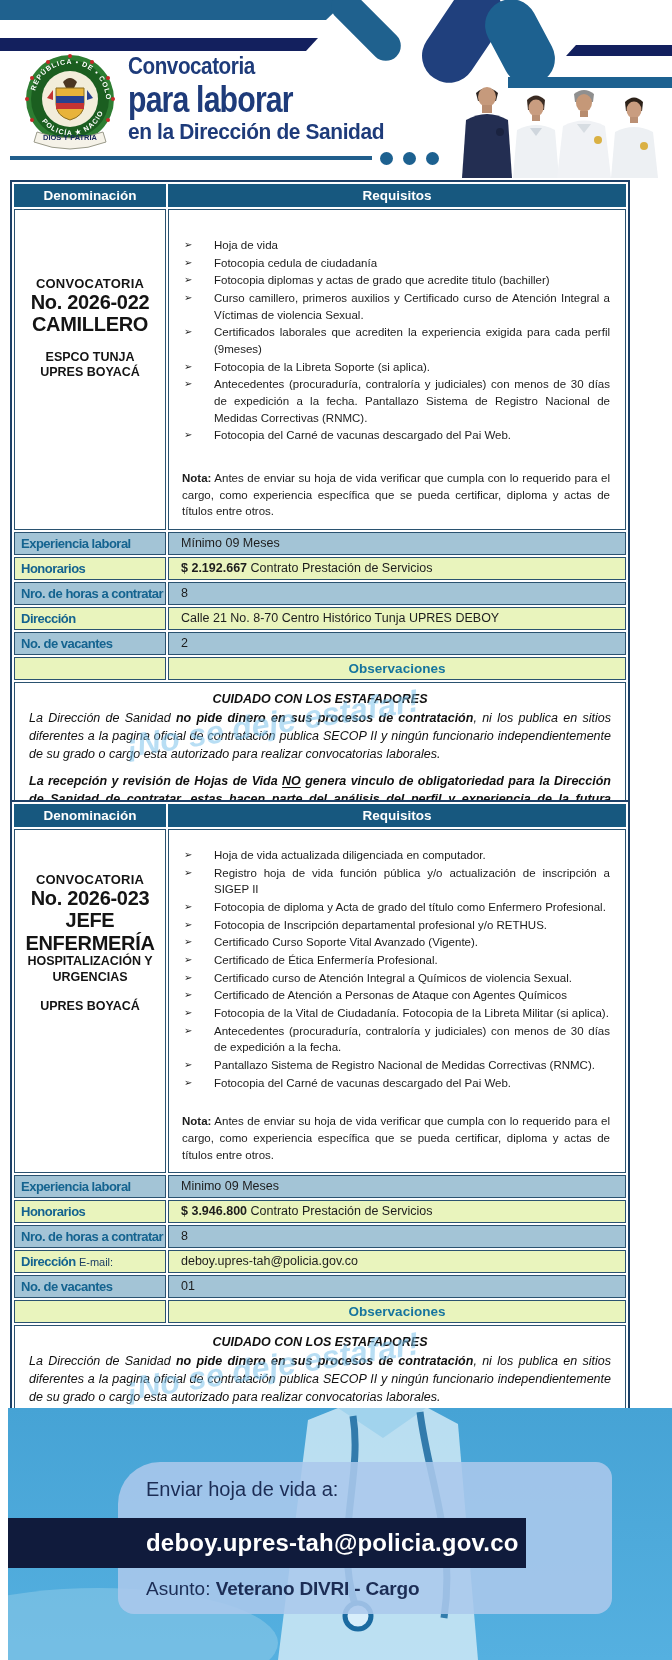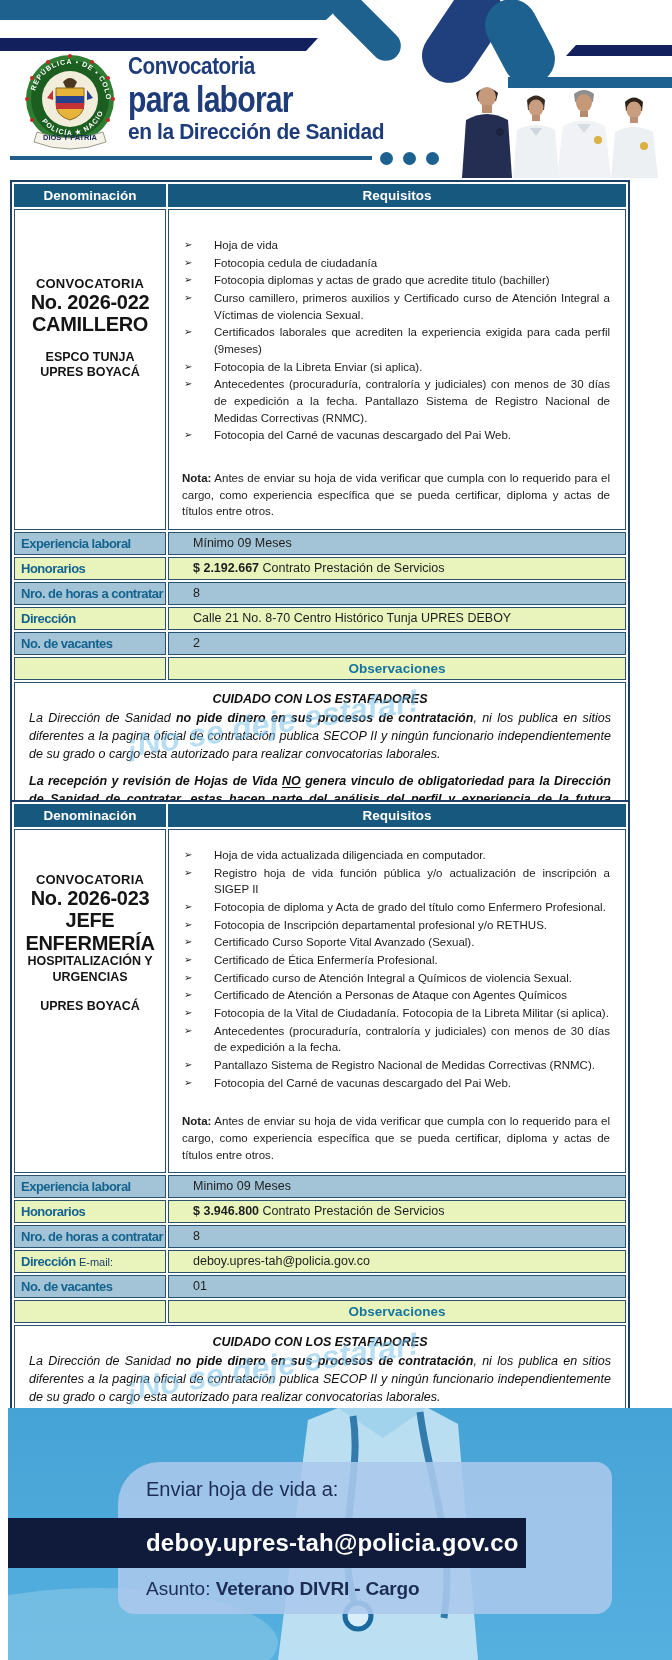--- a/index.html
+++ b/index.html
@@ -33,21 +33,21 @@
   .req{padding:8px 14px 8px 6px;font-size:11.5px;color:#1c1c1c;}
   .t1 .req{padding-top:26px;} .t2 .req{padding-top:16px;}
   .req ul{list-style:none;margin:0;padding:0;}
   .req li{position:relative;padding-left:38px;margin:0 0 1px 0;text-align:justify;line-height:1.45;}
   .req li::before{content:"\27A2";position:absolute;left:8px;top:1px;font-size:10px;color:#222;}
   .nota{margin-top:22px;text-align:justify;line-height:1.45;padding-left:6px;}
   .t1 .nota{margin-top:26px;}
   .lbl{font-weight:bold;font-size:13px;letter-spacing:-.5px;color:#14638f;
        padding:3px 2px 3px 6px;white-space:nowrap;overflow:hidden;}
   .lbl-sub{font-weight:normal;font-size:11px;letter-spacing:0;color:#1c3e63;}
-  .val{font-size:12.5px;color:#1d1d1d;padding:3px 6px 3px 24px;}
+  .val{font-size:12.5px;color:#1d1d1d;padding:3px 6px 3px 12px;}
   .row-blue{background:#a3c4d6;} .row-green{background:#e9f4bd;}
   .obs-head{text-align:center;color:#16759e;font-weight:bold;font-size:13.5px;padding:3px 0;}
   .obs-body{position:relative;padding:7px 14px;font-size:12.5px;color:#101010;background:#fff;}
   .t1 .obs-body{height:104px;} .t2 .obs-body{height:126px;}
   .obs-title{text-align:center;font-weight:bold;font-style:italic;margin:2px 0 4px 0;}
   .obs-p1{font-style:italic;text-align:justify;margin:0 0 10px 0;line-height:1.42;}
   .obs-p2{font-style:italic;font-weight:bold;text-align:justify;margin:0;line-height:1.42;}
   .obs-p2 u{text-underline-offset:2px;}
   .wm{position:absolute;left:110px;top:22px;transform:rotate(-9deg);font-size:32px;font-weight:bold;
       font-style:italic;color:rgba(125,195,235,.55);white-space:nowrap;pointer-events:none;}
@@ -182,21 +182,21 @@
           </td>
       <td class="req-cell">
         <div class="req">
           <ul>
 
           <li>Hoja de vida</li>
                 <li>Fotocopia cedula de ciudadanía</li>
                 <li>Fotocopia diplomas y actas de grado que acredite titulo (bachiller)</li>
                 <li>Curso camillero, primeros auxilios y Certificado curso de Atención Integral a Víctimas de violencia Sexual.</li>
                 <li>Certificados laborales que acrediten la experiencia exigida para cada perfil (9meses)</li>
-                <li>Fotocopia de la Libreta Enviar (si aplica).</li>
+                <li>Fotocopia de la Libreta Soporte (si aplica).</li>
                 <li>Antecedentes (procuraduría, contraloría y judiciales) con menos de 30 días de expedición a la fecha. Pantallazo Sistema de Registro Nacional de Medidas Correctivas (RNMC).</li>
                 <li>Fotocopia del Carné de vacunas descargado del Pai Web.</li>
               </ul>
           <div class="nota"><b>Nota:</b><span> Antes de enviar su hoja de vida verificar que cumpla con lo requerido para el cargo, como experiencia específica que se pueda certificar, diploma y actas de títulos entre otros.</span></div>
         </div>
       </td>
     </tr>
     <tr>
       <td class="lbl row-blue">Experiencia laboral</td>
       <td class="val row-blue">Mínimo 09 Meses</td>
@@ -259,21 +259,21 @@
             <span class="dn-md">UPRES BOYACÁ</span>
           </td>
       <td class="req-cell">
         <div class="req">
           <ul>
 
           <li>Hoja de vida actualizada diligenciada en computador.</li>
                 <li>Registro hoja de vida función pública y/o actualización de inscripción a SIGEP II</li>
                 <li>Fotocopia de diploma y Acta de grado del título como Enfermero Profesional.</li>
                 <li>Fotocopia de Inscripción departamental profesional y/o RETHUS.</li>
-                <li>Certificado Curso Soporte Vital Avanzado (Sexual).</li>
+                <li>Certificado Curso Soporte Vital Avanzado (Vigente).</li>
                 <li>Certificado de Ética Enfermería Profesional.</li>
                 <li>Certificado curso de Atención Integral a Químicos de violencia Sexual.</li>
                 <li>Certificado de Atención a Personas de Ataque con Agentes Químicos</li>
                 <li>Fotocopia de la Vital de Ciudadanía. Fotocopia de la Libreta Militar (si aplica).</li>
                 <li>Antecedentes (procuraduría, contraloría y judiciales) con menos de 30 días de expedición a la fecha.</li>
                 <li>Pantallazo Sistema de Registro Nacional de Medidas Correctivas (RNMC).</li>
                 <li>Fotocopia del Carné de vacunas descargado del Pai Web.</li>
               </ul>
           <div class="nota"><b>Nota:</b><span> Antes de enviar su hoja de vida verificar que cumpla con lo requerido para el cargo, como experiencia específica que se pueda certificar, diploma y actas de títulos entre otros.</span></div>
         </div>

